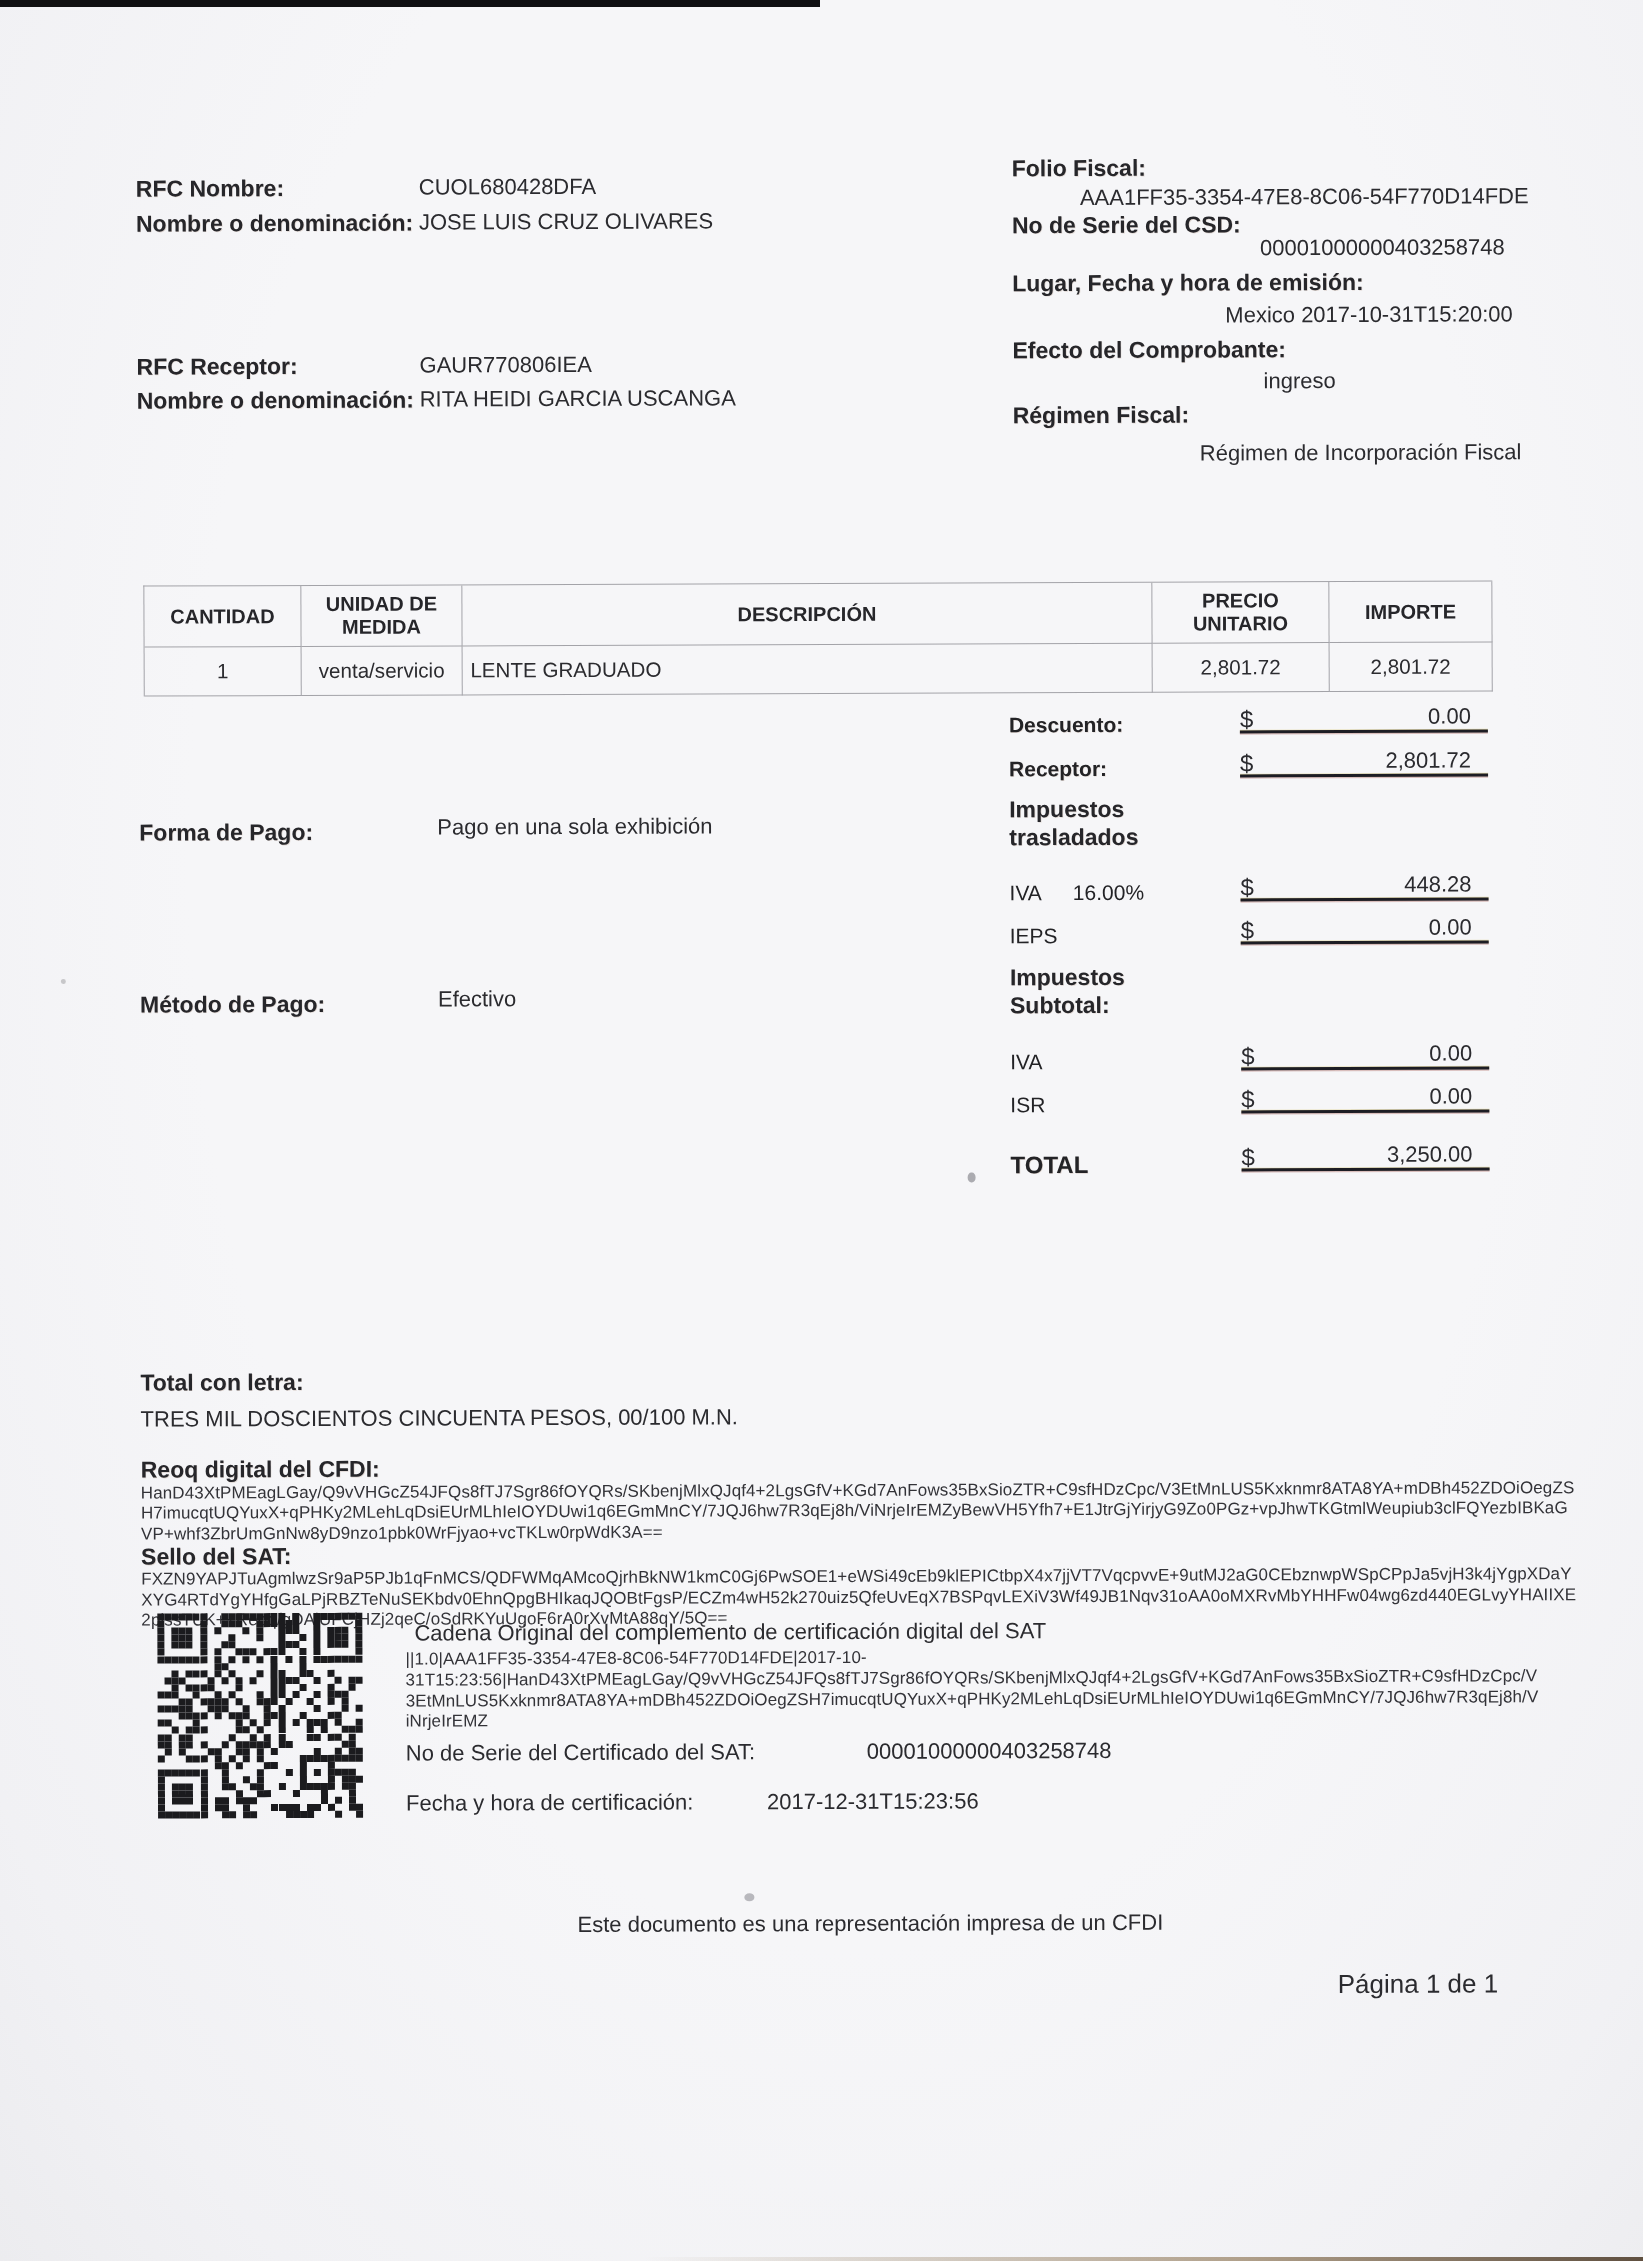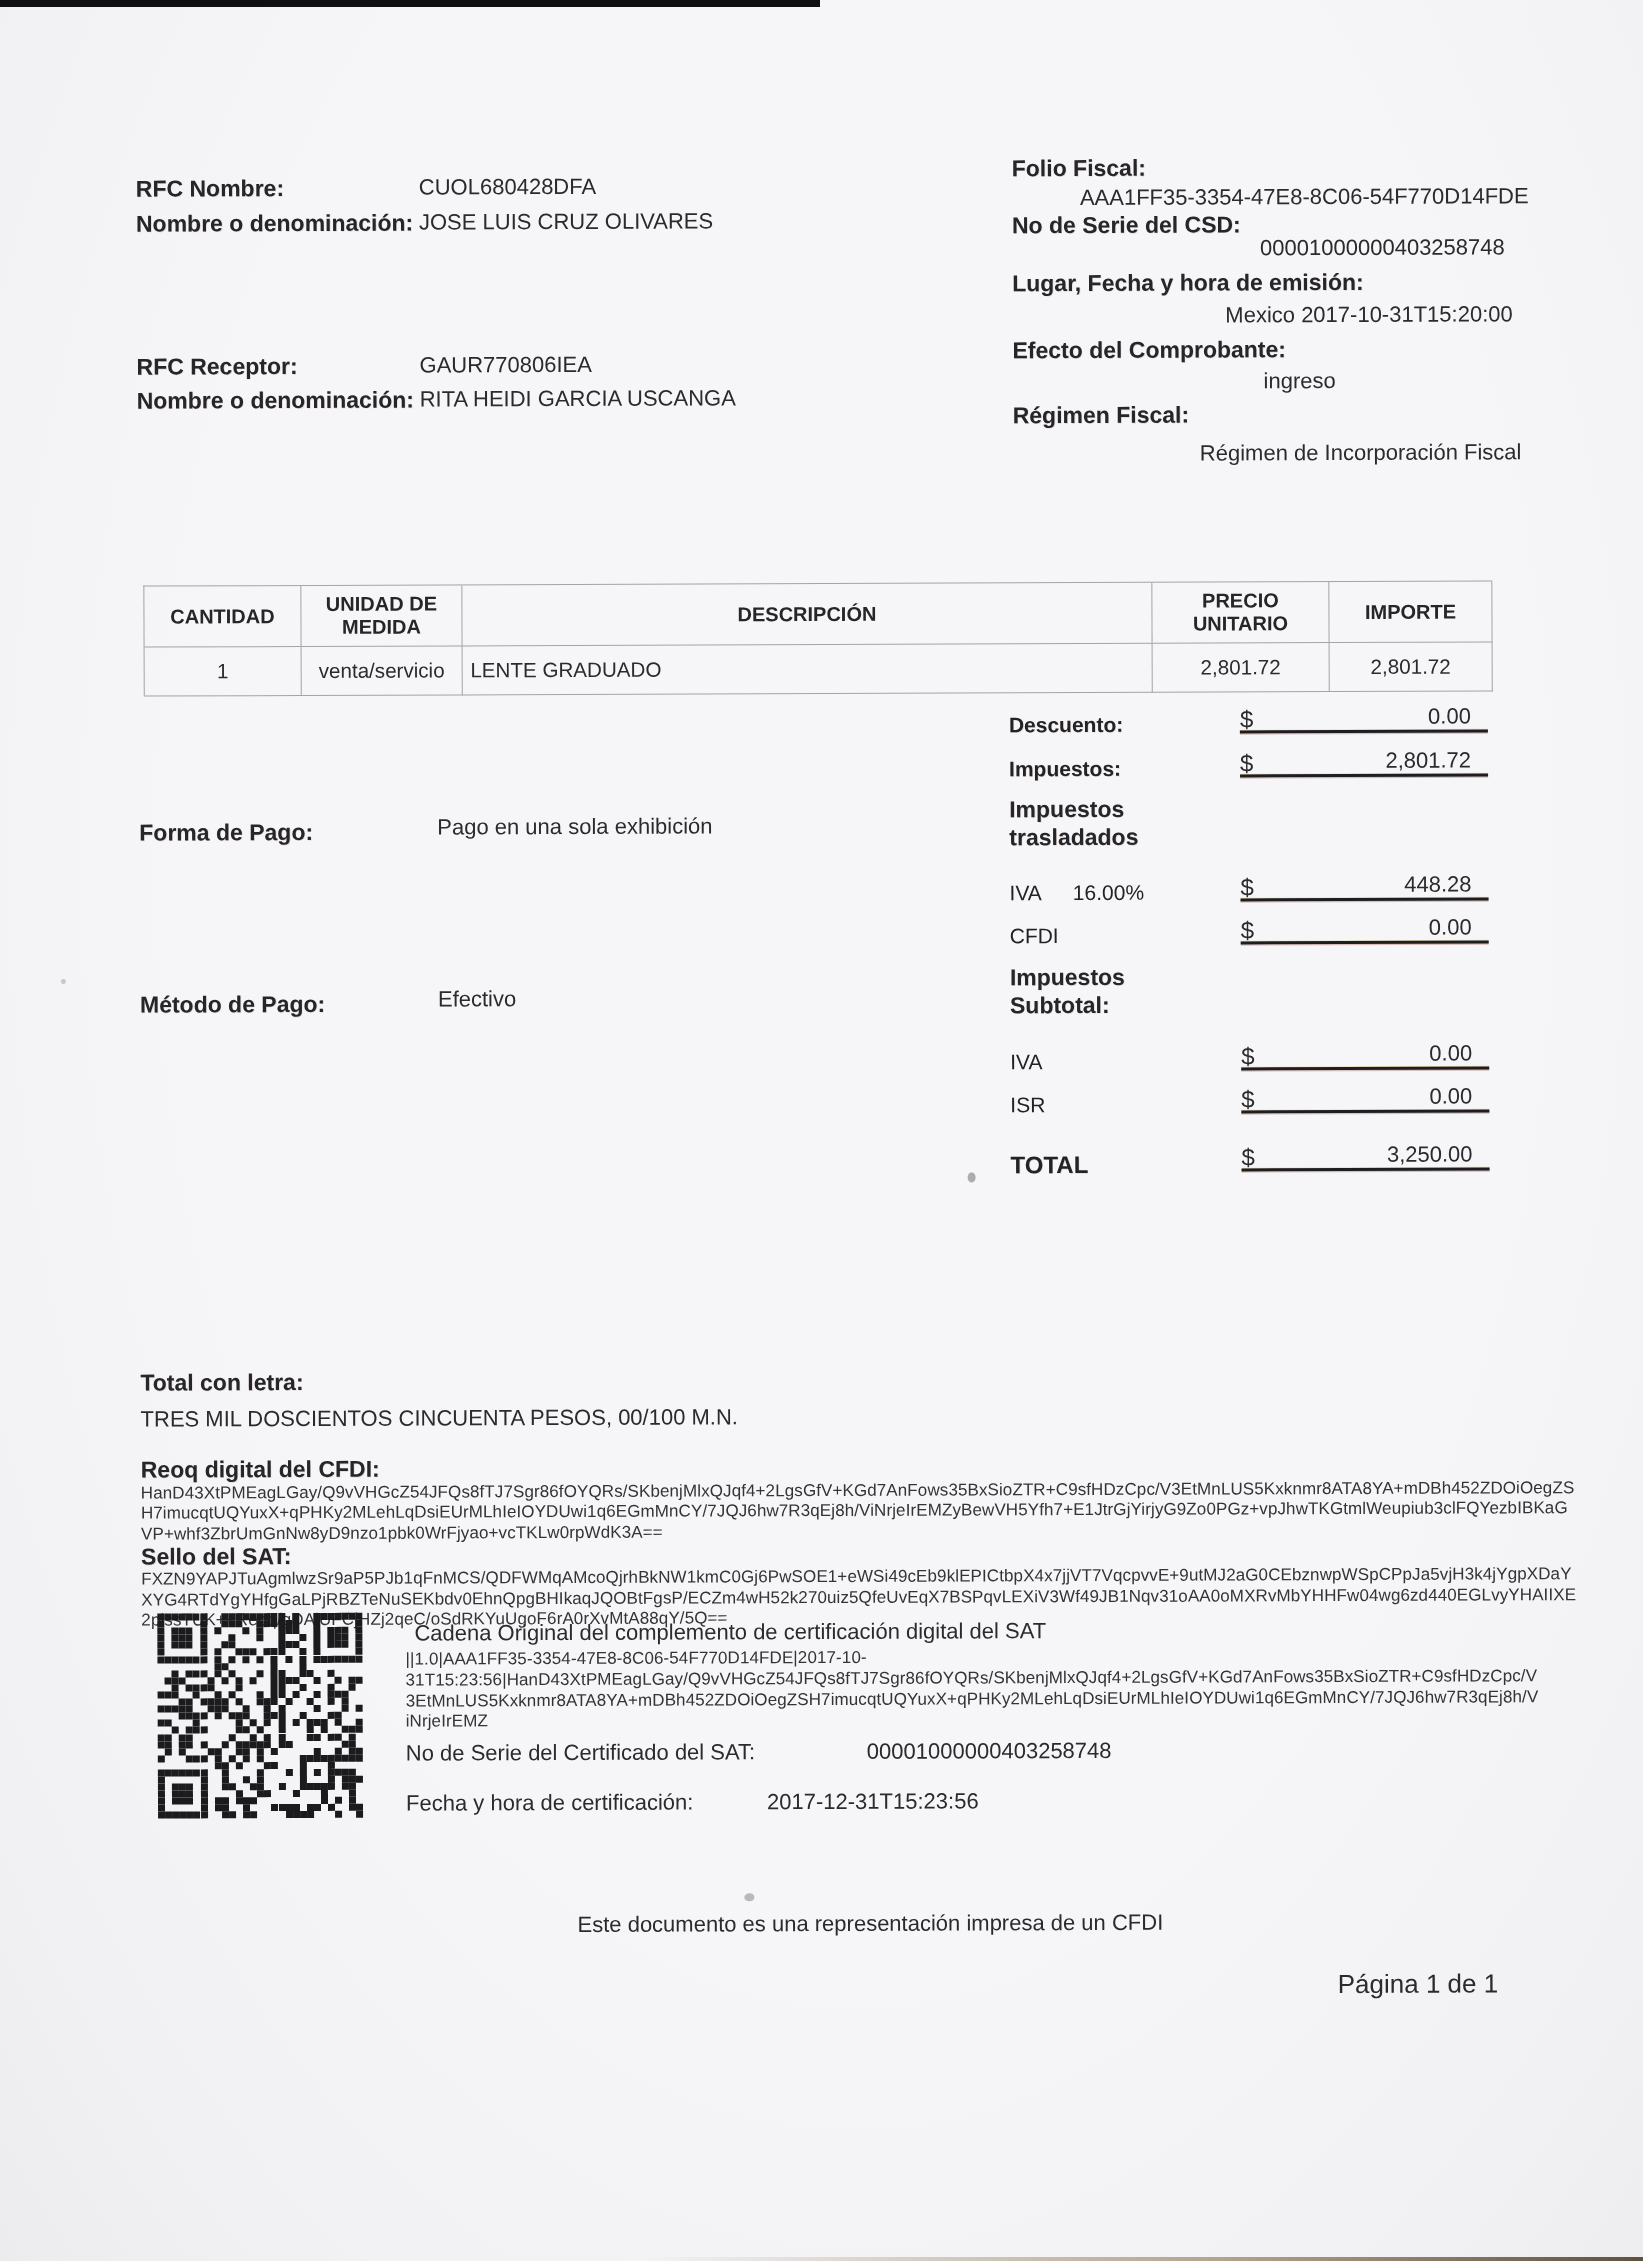--- a/index.html
+++ b/index.html
@@ -101,40 +101,40 @@
     <div class="abs val" style="left:438px;top:985px">Efectivo</div>
 
     <div class="mrow" style="top:702px">
       <span class="mlabel bold">Descuento:</span>
       <span class="dollar">$</span>
       <span class="mval">0.00</span>
       <span class="mline"></span>
     </div>
 
     <div class="mrow" style="top:746px">
-      <span class="mlabel bold">Impuestos:</span>
+      <span class="mlabel bold">Receptor:</span>
       <span class="dollar">$</span>
       <span class="mval">2,801.72</span>
       <span class="mline"></span>
     </div>
 
     <div class="abs lbl two-line-lbl" style="left:1010px;top:796px">
       <span>Impuestos</span><br>
       <span>trasladados</span>
     </div>
 
     <div class="mrow" style="top:870px">
       <span class="mlabel"><span>IVA</span><span class="rate">16.00%</span></span>
       <span class="dollar">$</span>
       <span class="mval">448.28</span>
       <span class="mline"></span>
     </div>
 
     <div class="mrow" style="top:913px">
-      <span class="mlabel">CFDI</span>
+      <span class="mlabel">IEPS</span>
       <span class="dollar">$</span>
       <span class="mval">0.00</span>
       <span class="mline"></span>
     </div>
 
     <div class="abs lbl two-line-lbl" style="left:1010px;top:964px">
       <span>Impuestos</span><br>
       <span>Subtotal:</span>
     </div>
 

